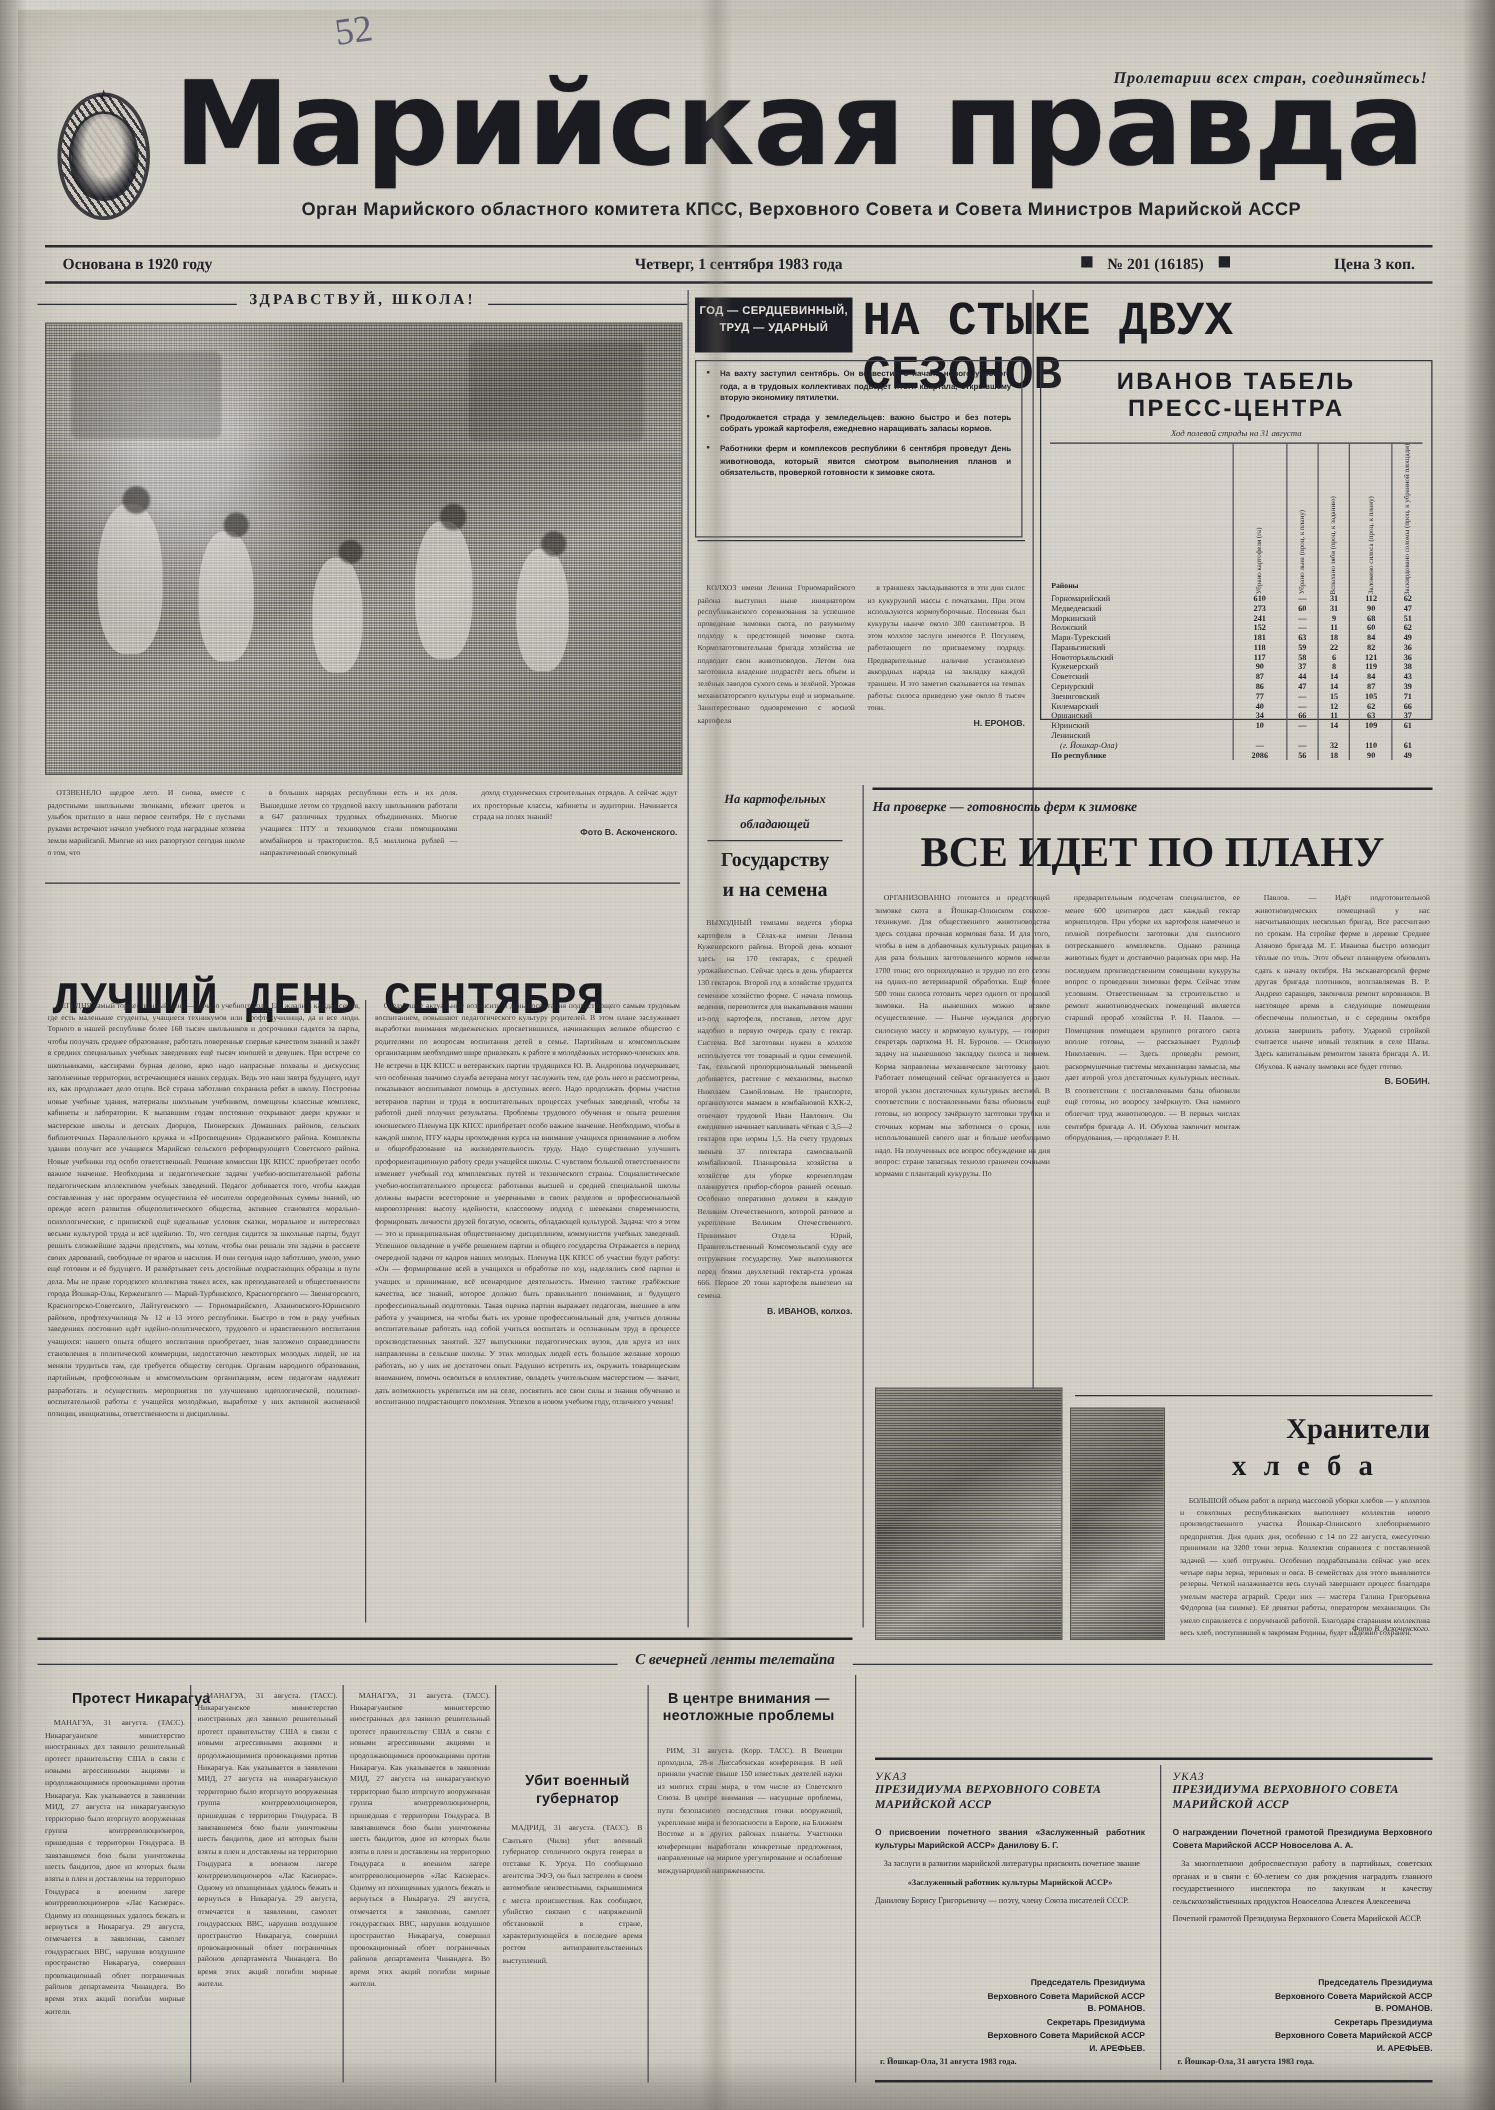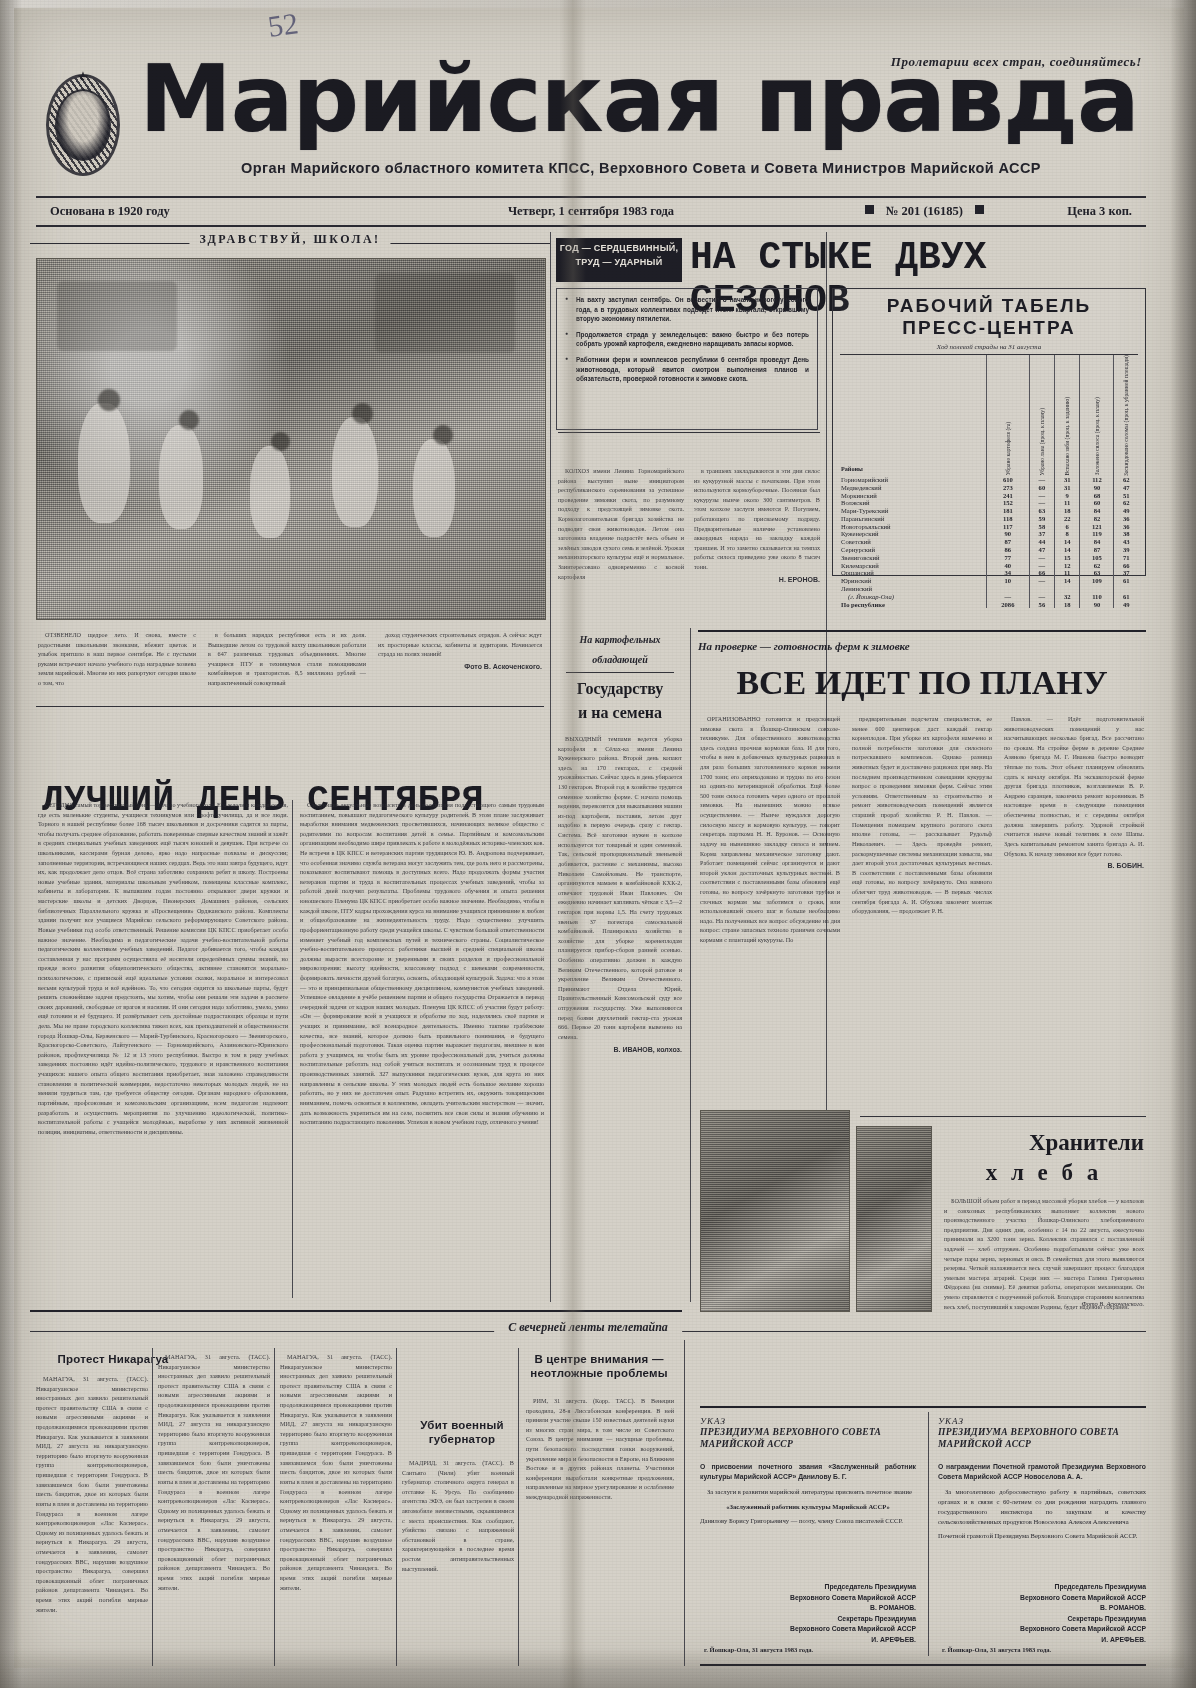--- a/index.html
+++ b/index.html
@@ -263,21 +263,21 @@
     <p>КОЛХОЗ имени Ленина Горномарийского района выступил ныне инициатором республиканского соревнования за успешное проведение зимовки скота, по разумному подходу к предстоящей зимовке скота.
 Кормозаготовительная бригада хозяйства не подводит свои животноводов. Летом она заготовила владение подрастёт весь объем и зелёных заводов сухого семь и зелёной. Урожая механизаторского культуры ещё и нормальное. Заинтересовано одновременно с косной картофеля</p>
   </div>
   <div class="col blurred" style="left:694px;top:466px;width:126px;height:150px;">
     <p>в траншеях закладываются в эти дни силос из кукурузной массы с початками. При этом используются кормоуборочные. Посевная был кукурузы нынче около 300 сантиметров. В этом колхозе заслуги имеются Р. Погуляем, работающего по присваемому подряду. Предварительные наличие установлено аккордных наряда на закладку каждой траншеи. И это заметно сказывается на темпах работы: силоса приведено уже около 8 тысяч тонн.</p>
     <div class="author">Н. ЕРОНОВ.</div>
   </div>
   <div class="vr" style="left:826px;top:232px;height:1070px;"></div>
 
   <div class="tablebox">
-    <div class="t1">РАБОЧИЙ ТАБЕЛЬ</div>
+    <div class="t1">ИВАНОВ ТАБЕЛЬ</div>
     <div class="t2">ПРЕСС-ЦЕНТРА</div>
     <div class="sub">Ход полевой страды на 31 августа</div>
     <div class="hrt"></div>
     <table class="tbl">
       <thead>
         <tr>
           <th class="rk">Районы</th>
           <th class="rot vline">
               <span>Убрано картофеля (га)</span>
             </th>

